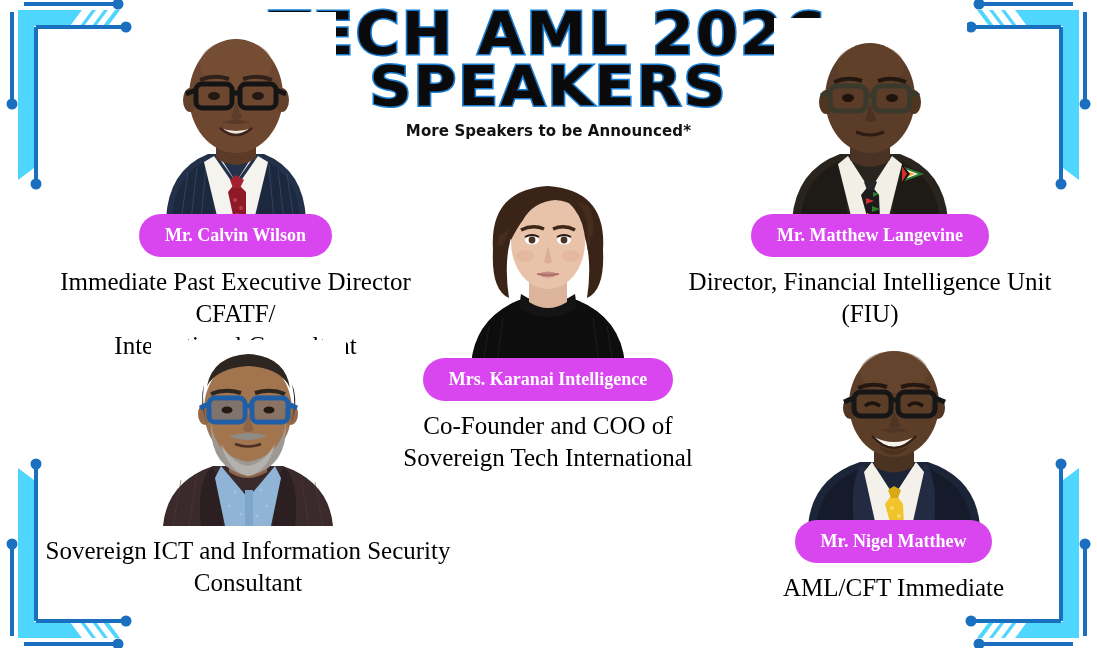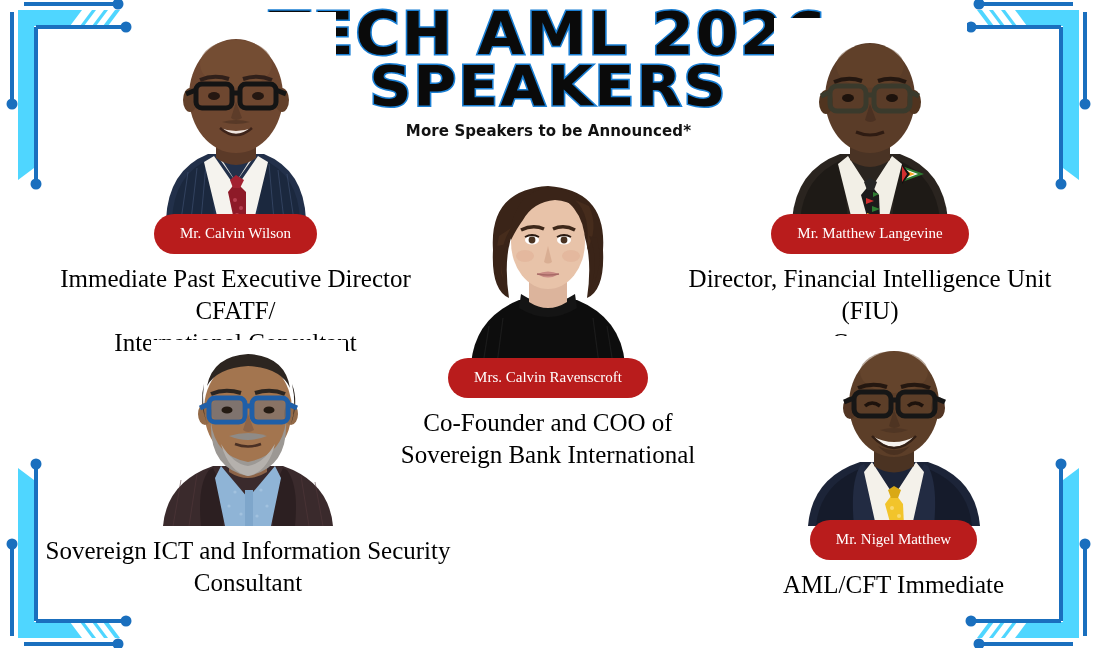--- a/index.html
+++ b/index.html
@@ -65,25 +65,25 @@
   .photo-wrap {
     margin: 0 auto;
     position: relative;
     overflow: hidden;
     background: #ffffff;
   }
   .photo-svg { display: block; width: 100%; height: 100%; }
 
   .name-badge {
     display: inline-block;
-    background: #b91c1c;
+    background: #d946ef;
     color: #ffffff;
     font-family: "Liberation Serif", serif;
-    font-weight: normal;
-    font-size: 15px;
+    font-weight: bold;
+    font-size: 18px;
     line-height: 1;
     padding: 12px 26px 13px 26px;
     border-radius: 999px;
     white-space: nowrap;
     position: relative;
     z-index: 3;
   }
   .role {
     font-family: Liberation Serif, serif;
     font-size: 25px;
@@ -369,24 +369,24 @@
       <path d="M85 80 L81 96 Q85 99 89 96 Z" fill="#d9ae93"></path>
 
       <path d="M74 108 Q85 103 96 108 Q85 115 74 108 Z" fill="#c98a84"></path>
       <path d="M74 108 Q85 110 96 108" stroke="#a86a66" stroke-width="1.4" fill="none"></path>
 
       <ellipse cx="62" cy="90" rx="9" ry="6" fill="#dfae94" opacity="0.5"></ellipse>
       <ellipse cx="108" cy="90" rx="9" ry="6" fill="#dfae94" opacity="0.5"></ellipse>
     </svg>
   </div>
   <div class="badge-row">
-    <span class="name-badge">Mrs. Calvin Ravenscroft</span>
+    <span class="name-badge">Mrs. Karanai Intelligence</span>
   </div>
   <div class="role">Co-Founder and COO of
-Sovereign Bank International</div>
+Sovereign Tech International</div>
 </div>
 
 <div class="speaker" id="speaker-shiva-bissessar">
   <div class="photo-wrap">
     <svg class="photo-svg" viewBox="0 0 195 186" xmlns="http://www.w3.org/2000/svg">
       <rect width="195" height="186" fill="#ffffff"></rect>
 
       <path d="M12 186 Q16 142 62 126 L132 126 Q178 142 182 186 Z" fill="#3a2a2c"></path>
       <g stroke="#54393c" stroke-width="1" opacity="0.55">
         <line x1="22" y1="186" x2="30" y2="140"></line>

